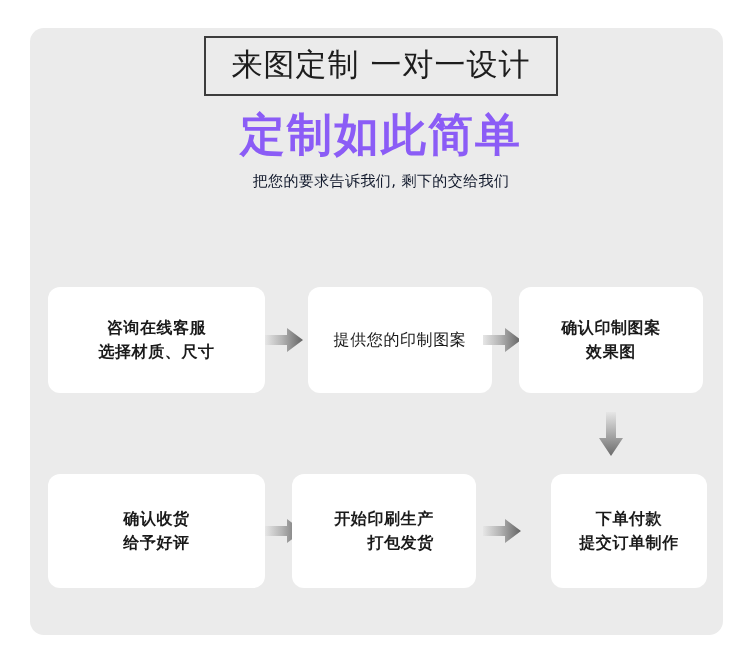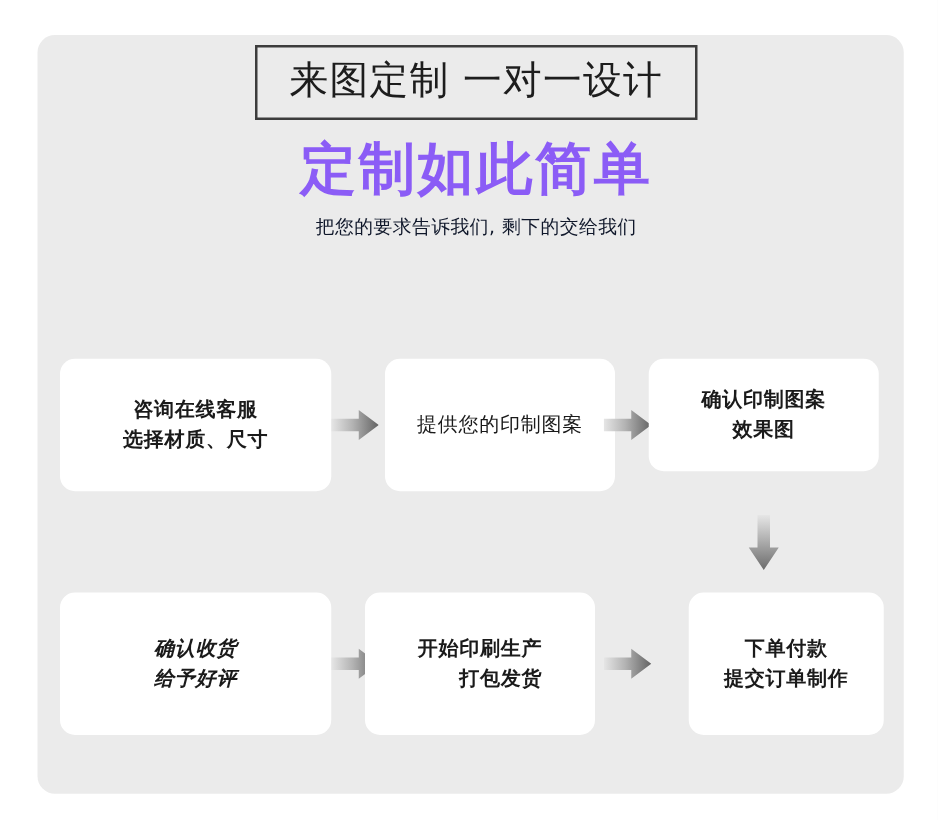--- a/index.html
+++ b/index.html
@@ -101,23 +101,23 @@
     white-space: pre-line;
   }
   .step-label.single {
     font-weight: normal;
     font-size: 16px;
   }
 
   
   .box-r1c1 { left: 48px;  top: 287px; width: 217px; height: 106px; }
   .box-r1c2 { left: 308px; top: 287px; width: 184px; height: 106px; }
-  .box-r1c3 { left: 519px; top: 287px; width: 184px; height: 90px; }
-  
-  .box-r2c1 { left: 48px;  top: 474px; width: 217px; height: 114px; font-style: italic; }
+  .box-r1c3 { left: 519px; top: 287px; width: 184px; height: 106px; }
+  
+  .box-r2c1 { left: 48px;  top: 474px; width: 217px; height: 114px; }
   .box-r2c2 { left: 292px; top: 474px; width: 184px; height: 114px; text-align: right; }
   .box-r2c3 { left: 519px; top: 474px; width: 156px; height: 114px; margin-left: 32px; }
 
   
   .arrow-right {
     position: absolute;
     width: 38px;
     height: 26px;
   }
   .arrow-down {

